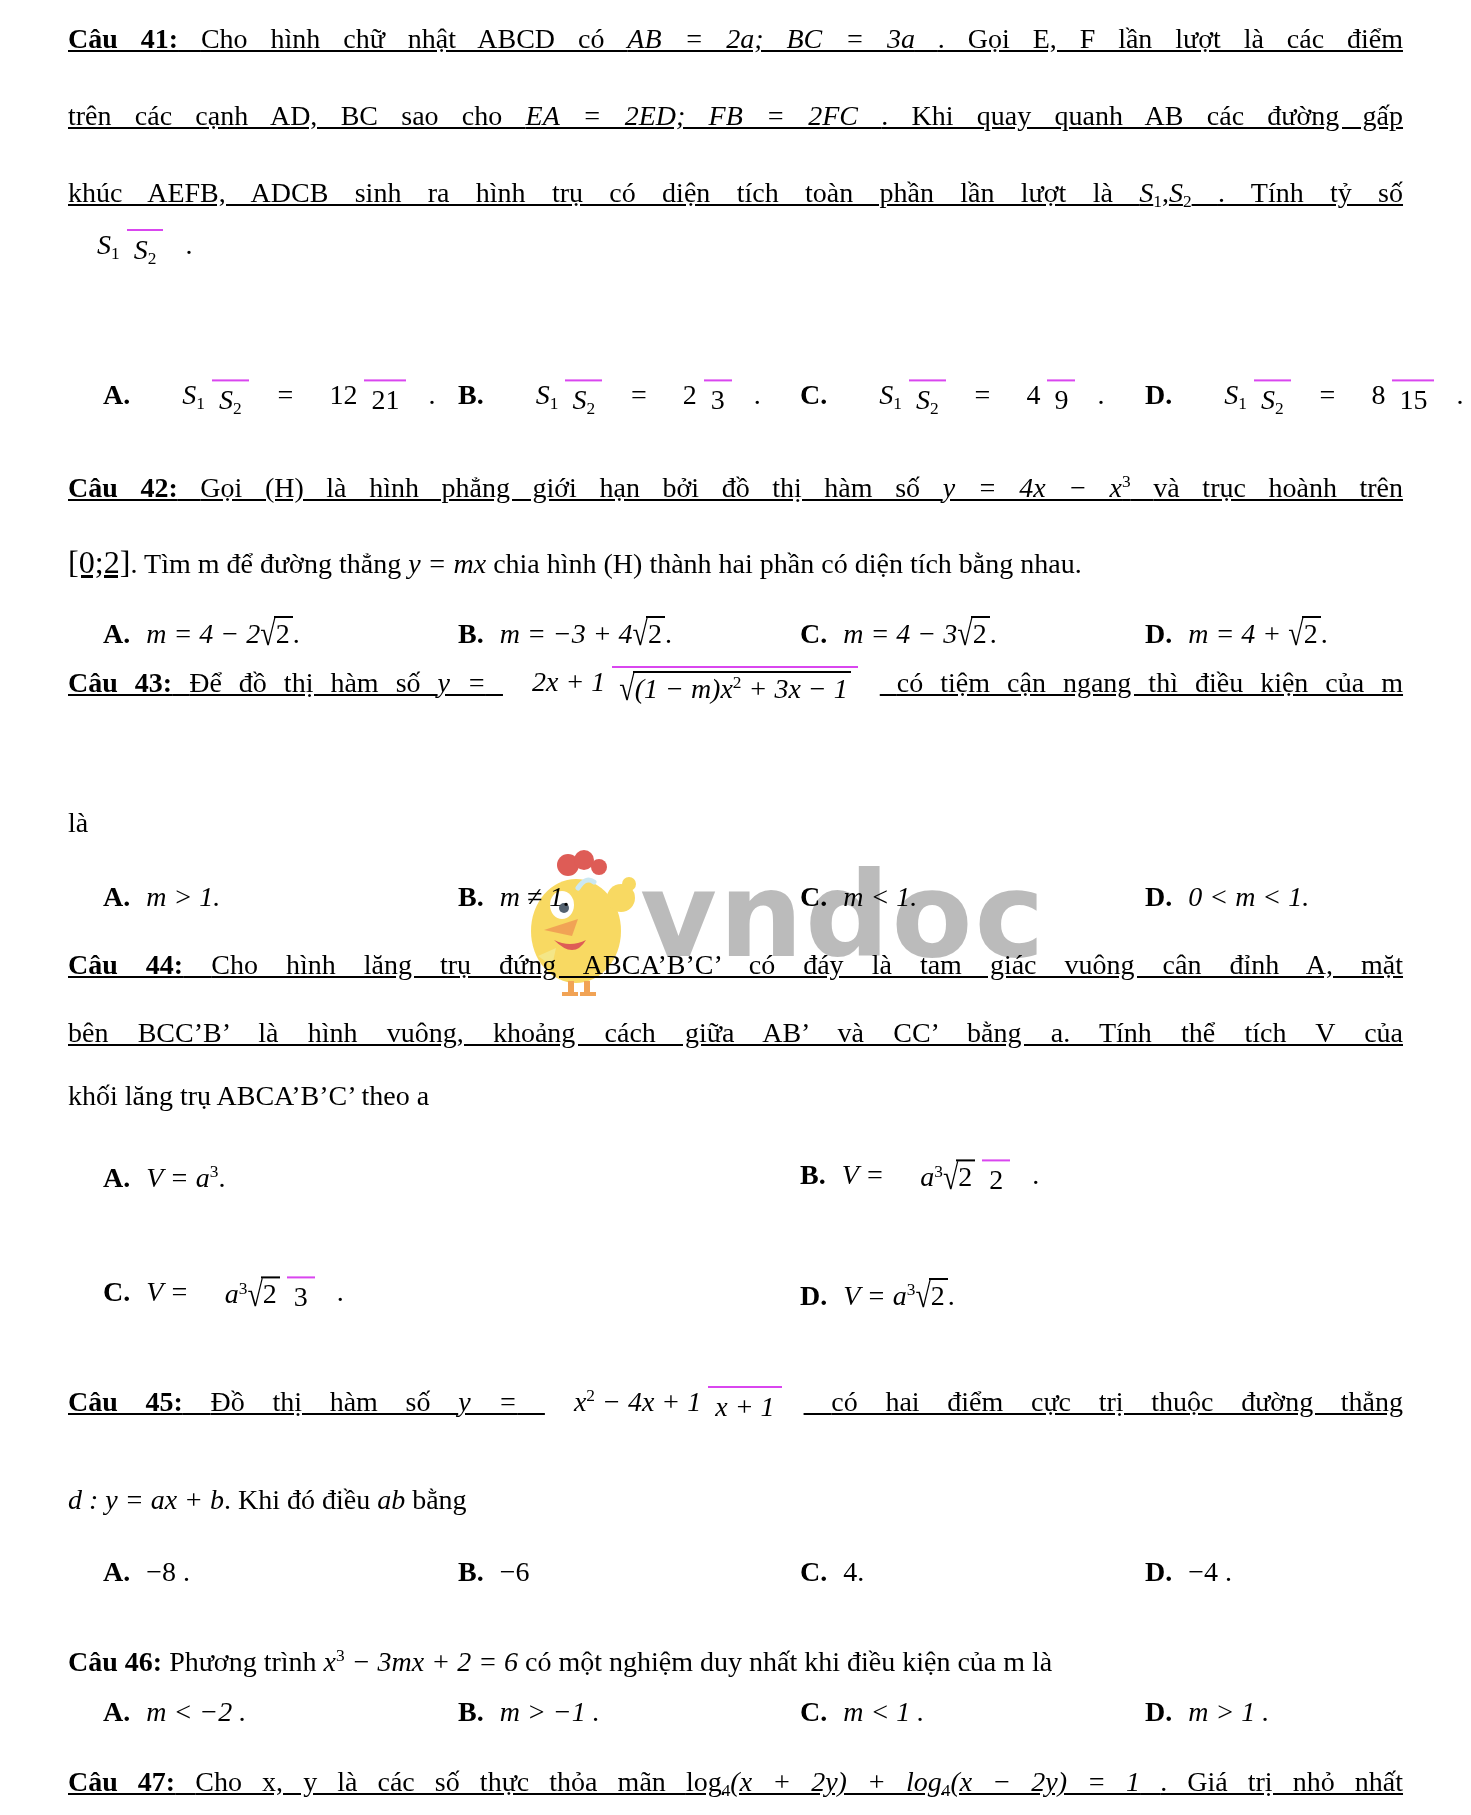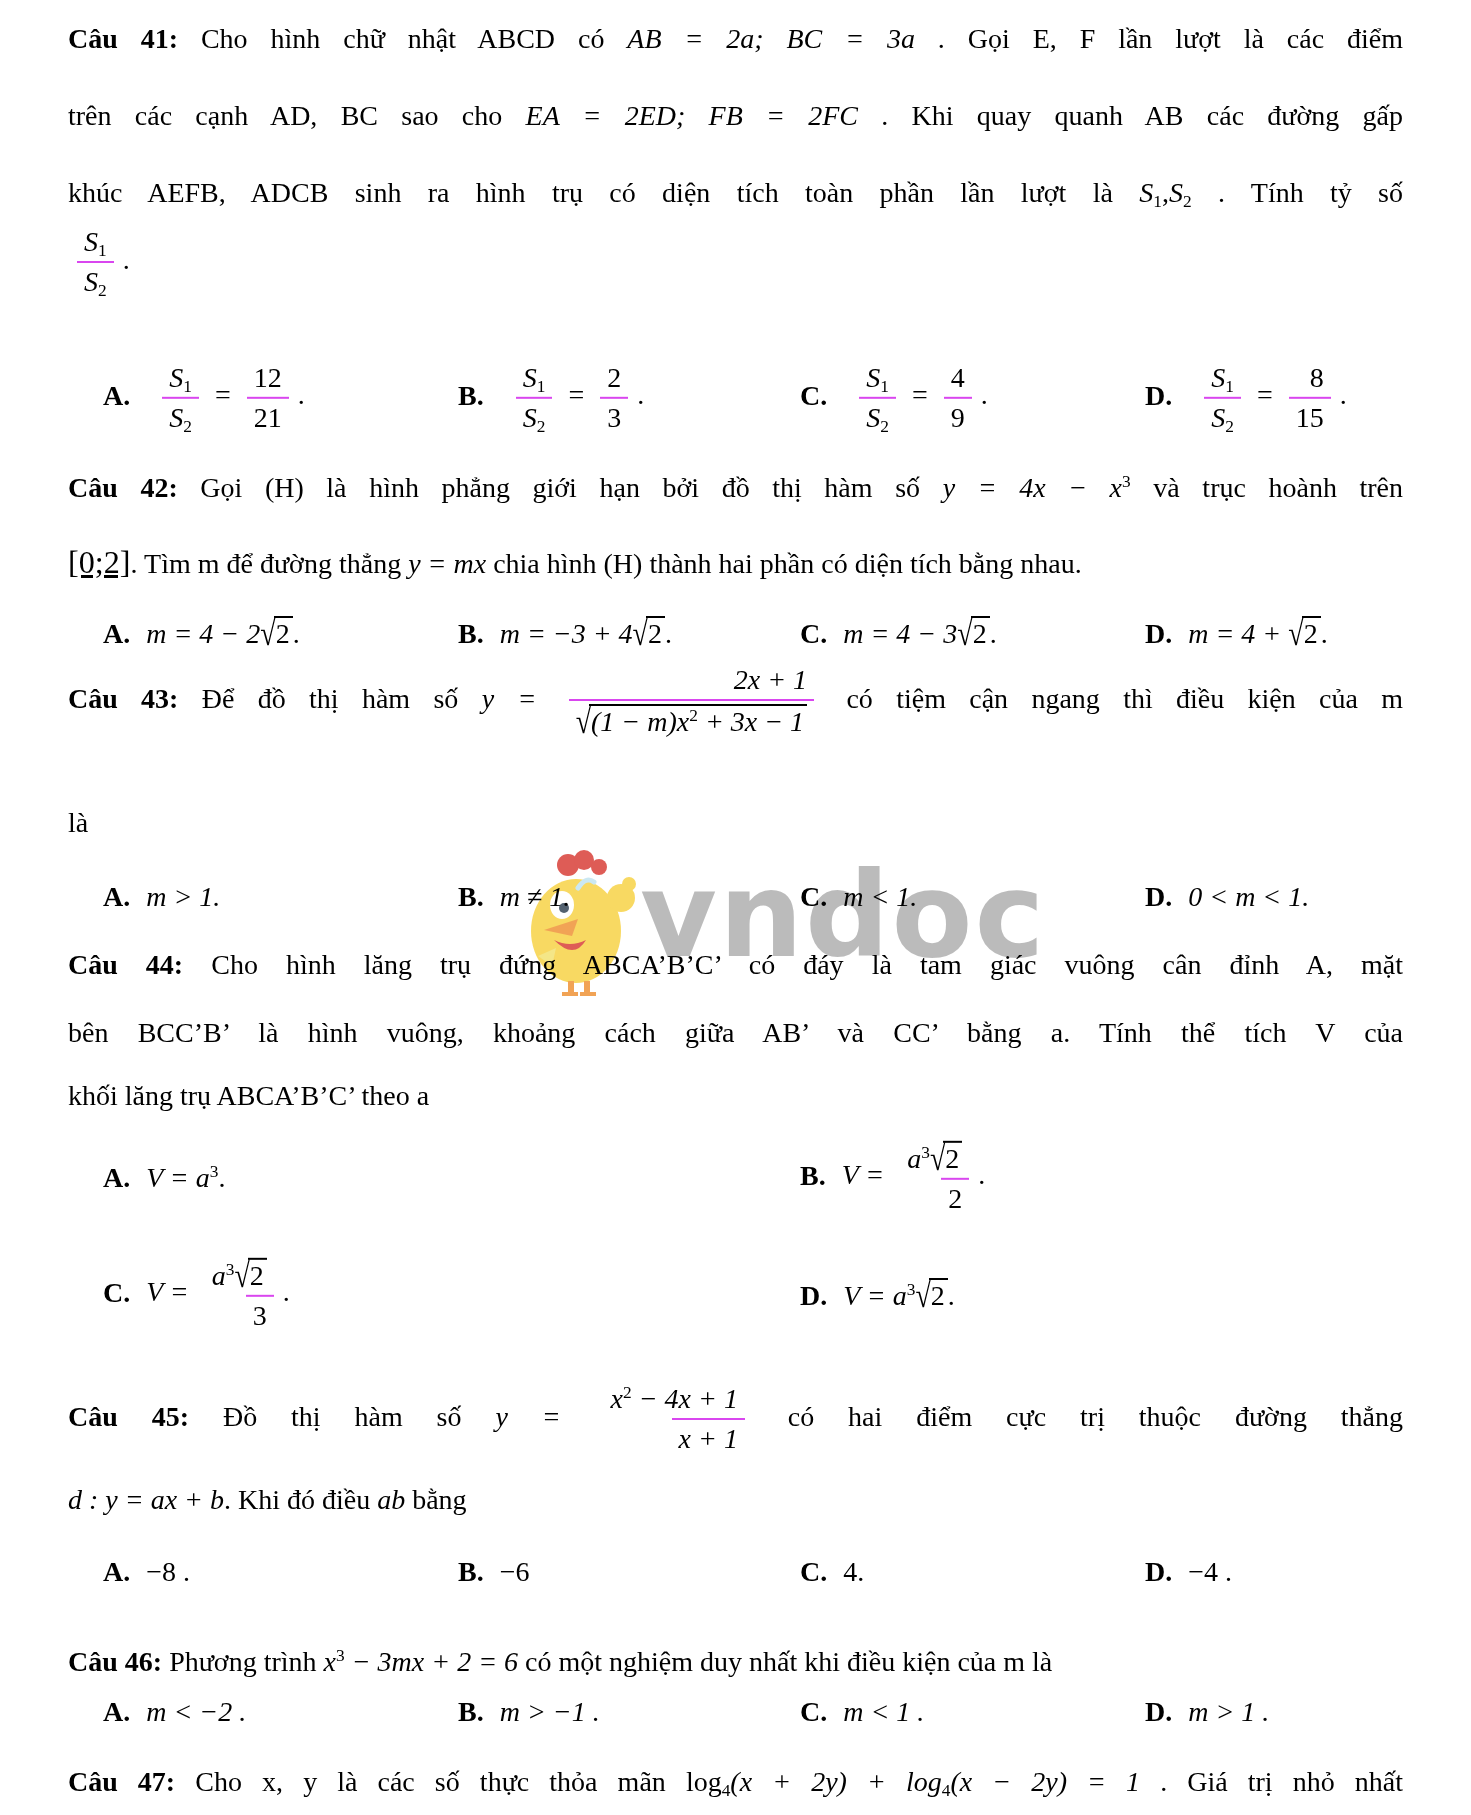--- a/index.html
+++ b/index.html
@@ -2,31 +2,31 @@
 <html><head>
 <meta charset="utf-8">
 <style>
   html,body{margin:0;padding:0;background:#ffffff;}
   .page{
     position:relative;width:1471px;height:1815px;background:#ffffff;
     font-family:"Liberation Serif","DejaVu Serif",serif;
     font-size:28px;color:#000;overflow:hidden;
   }
   .row{position:absolute;left:68px;width:1335px;line-height:38px;z-index:1;}
-  .jline{text-align:justify;text-align-last:justify;}
+  .jline{text-align:justify;text-align-last:justify;text-decoration:underline;}
   .optrow{position:absolute;left:0;width:1471px;z-index:1;}
   .opt{position:absolute;top:50%;transform:translateY(-50%);white-space:nowrap;}
   .x1{left:103px}.x2{left:458px}.x3{left:800px}.x4{left:1145px}
   .qlabel{font-weight:bold;}
   .ol{font-weight:bold;margin-right:16px;}
   .mi{font-style:italic;}
   sup,sub{font-size:0.62em;line-height:0;}
   sup{vertical-align:0.55em;}
   sub{vertical-align:-0.28em;}
-  .frac{display:inline-flex;flex-direction:column;align-items:flex-end;vertical-align:middle;margin:0 9px;line-height:1.15;}
+  .frac{display:inline-flex;flex-direction:row;align-items:flex-start;vertical-align:middle;margin:0 22px;line-height:1.15;}
   .frac .num{display:block;padding:0 7px 3px;}
   .frac .den{display:block;border-top:2px solid #d946ef;padding:3px 7px 0;}
   .sq{display:inline-block;white-space:nowrap;}
   .sq .r{display:inline-block;transform:scaleY(1.25);margin-right:-2px;}
   .sq .rb{display:inline-block;border-top:2px solid #000;padding:0 3px 0 2px;}
   .tallbr{font-size:1.15em;text-decoration:underline;}
   
   .watermark{position:absolute;left:518px;top:848px;width:520px;height:150px;z-index:0;}
   .mascot{position:absolute;left:0;top:0;}
   .brand{

